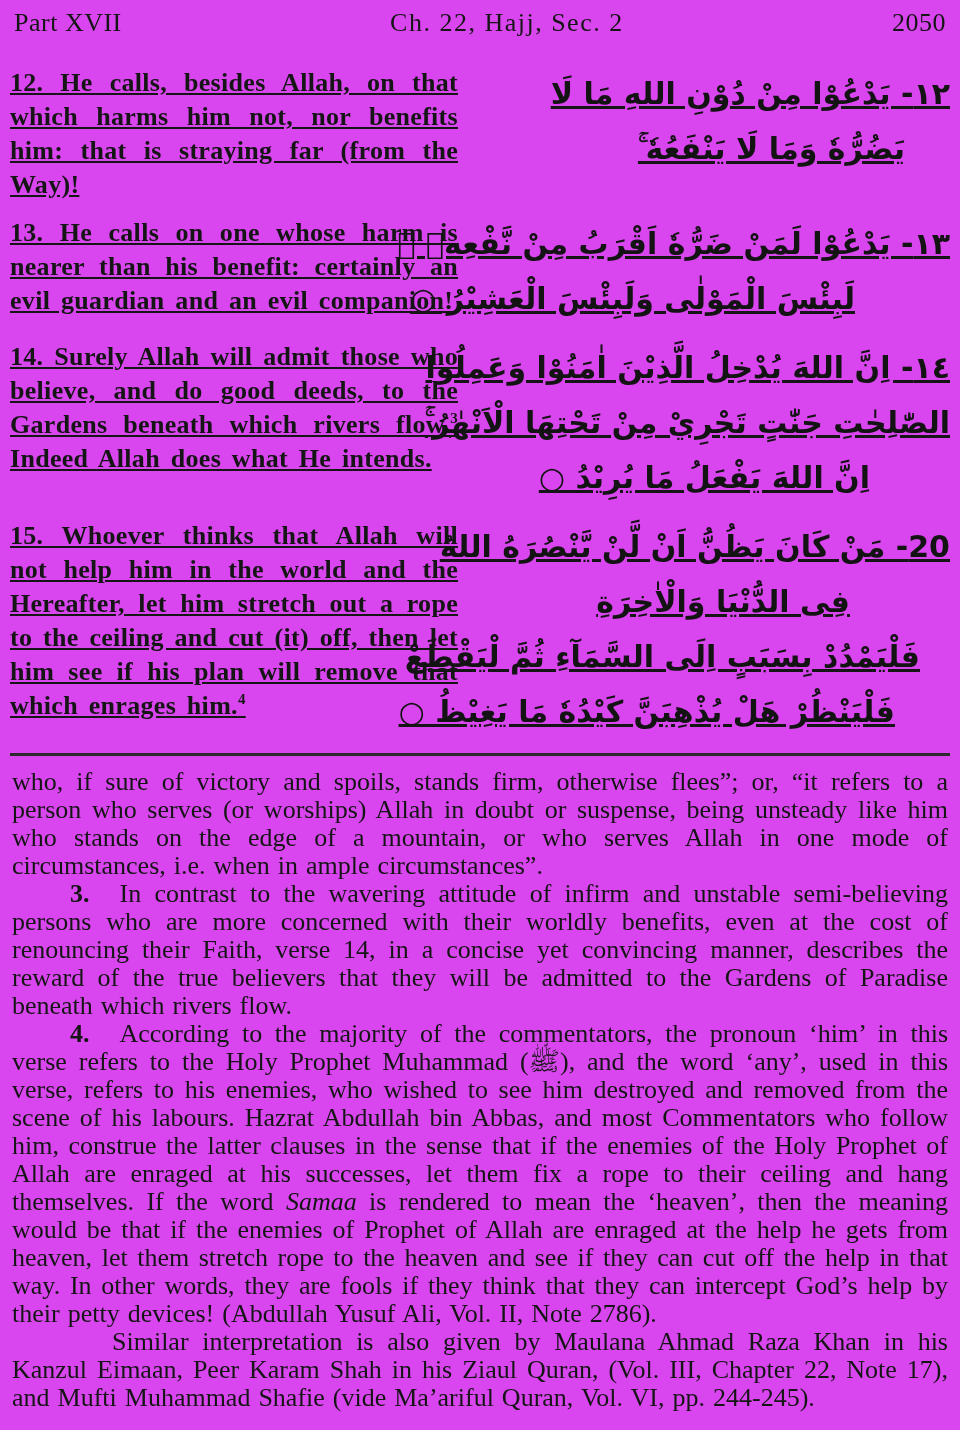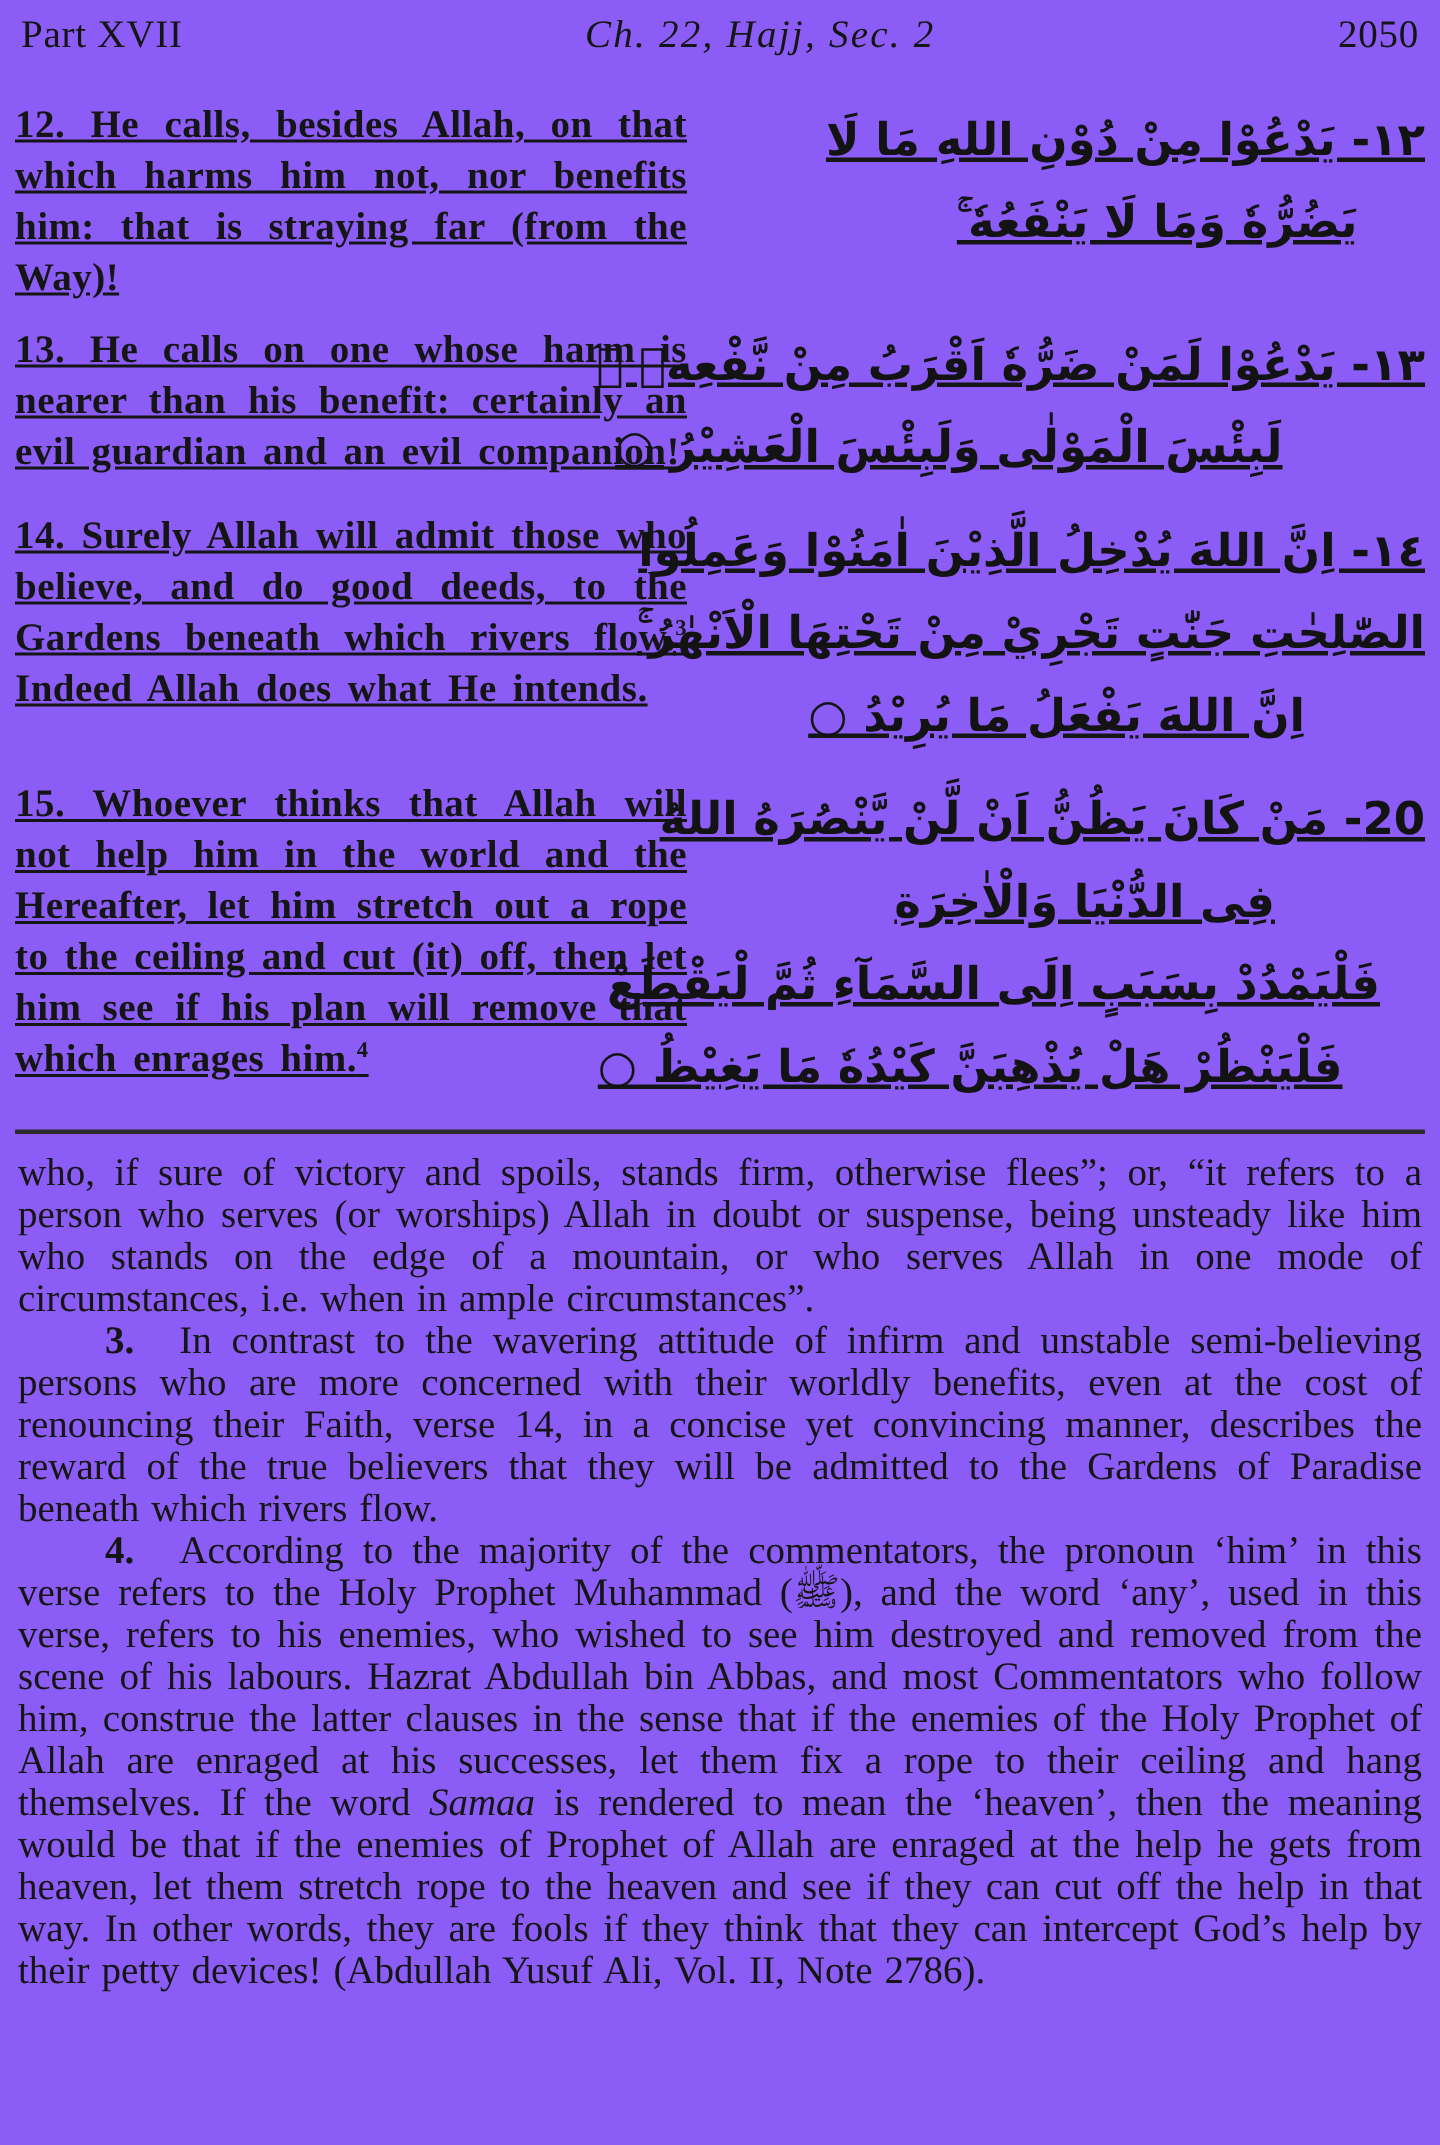--- a/index.html
+++ b/index.html
@@ -1,33 +1,33 @@
 <!DOCTYPE html>
 <html><head>
 <meta charset="utf-8">
 <style>
   html, body { margin:0; padding:0; background:#e8e8e8; }
   .page {
     position:relative;
     width:960px; height:1430px;
     margin:0 auto;
-    background:#8b5cf6;
+    background:#d946ef;
     color:#151515;
     box-sizing:border-box;
     padding:6px 10px 0 10px;
     font-family:"Liberation Serif", serif;
     overflow:hidden;
   }
   
   .page-header {
     display:flex; justify-content:space-between; align-items:baseline;
     font-size:26px; line-height:30px; padding:2px 4px 0 4px;
     letter-spacing:0.5px;
   }
-  .page-header .center { font-style:italic; letter-spacing:1.5px; }
+  .page-header .center { letter-spacing:1.5px; }
   
   .verses { margin-top:28px; }
   .verse-row {
     display:flex; justify-content:space-between; align-items:flex-start;
     margin-bottom:14px;
     text-decoration:underline;
   }
   .eng {
     width:448px;
     font-weight:bold;
@@ -118,15 +118,16 @@
     </section>
 
   </main>
 
   <div class="rule"></div>
 
   <section class="footnotes">
     <p>who, if sure of victory and spoils, stands firm, otherwise flees”; or, “it refers to a person who serves (or worships) Allah in doubt or suspense, being unsteady like him who stands on the edge of a mountain, or who serves Allah in one mode of circumstances, i.e. when in ample circumstances”.</p>
     <p class="fn-indent"><span class="fn-num">3.</span><span>In contrast to the wavering attitude of infirm and unstable semi-believing persons who are more concerned with their worldly benefits, even at the cost of renouncing their Faith, verse 14, in a concise yet convincing manner, describes the reward of the true believers that they will be admitted to the Gardens of Paradise beneath which rivers flow.</span></p>
     <p class="fn-indent"><span class="fn-num">4.</span><span>According to the majority of the commentators, the pronoun ‘him’ in this verse refers to the Holy Prophet Muhammad (</span><span>ﷺ</span><span>), and the word ‘any’, used in this verse, refers to his enemies, who wished to see him destroyed and removed from the scene of his labours. Hazrat Abdullah bin Abbas, and most Commentators who follow him, construe the latter clauses in the sense that if the enemies of the Holy Prophet of Allah are enraged at his successes, let them fix a rope to their ceiling and hang themselves. If the word </span><span class="fn-italic">Samaa</span><span> is rendered to mean the ‘heaven’, then the meaning would be that if the enemies of Prophet of Allah are enraged at the help he gets from heaven, let them stretch rope to the heaven and see if they can cut off the help in that way. In other words, they are fools if they think that they can intercept God’s help by their petty devices! (Abdullah Yusuf Ali, Vol. II, Note 2786).</span></p>
+    <p class="fn-indent2">Similar interpretation is also given by Maulana Ahmad Raza Khan in his Kanzul Eimaan, Peer Karam Shah in his Ziaul Quran, (Vol. III, Chapter 22, Note 17), and Mufti Muhammad Shafie (vide Ma’ariful Quran, Vol. VI, pp. 244-245).</p>
   </section>
 
 </div>
 
 </body></html>

